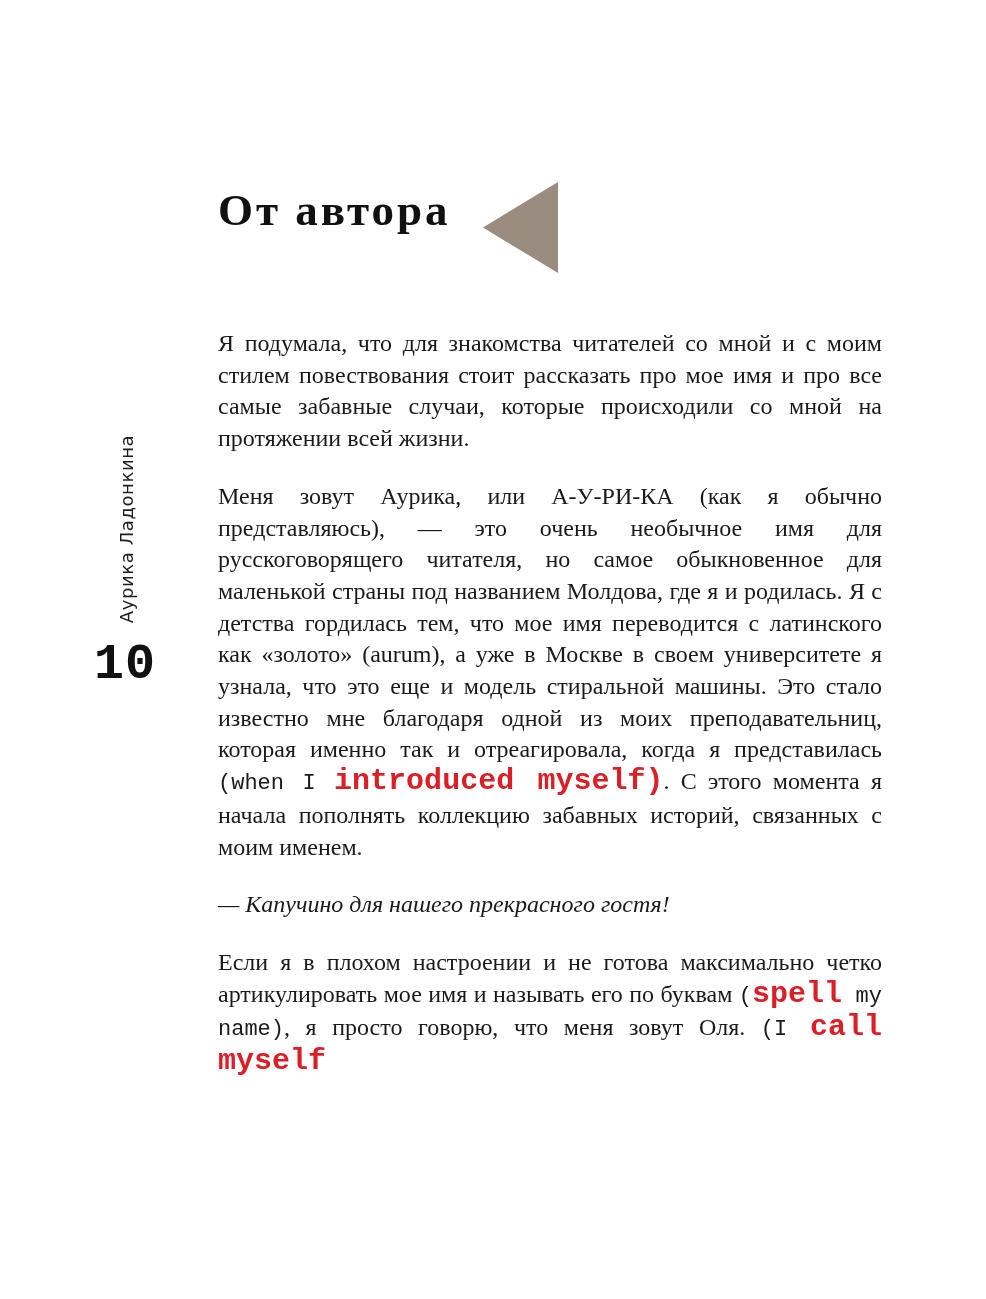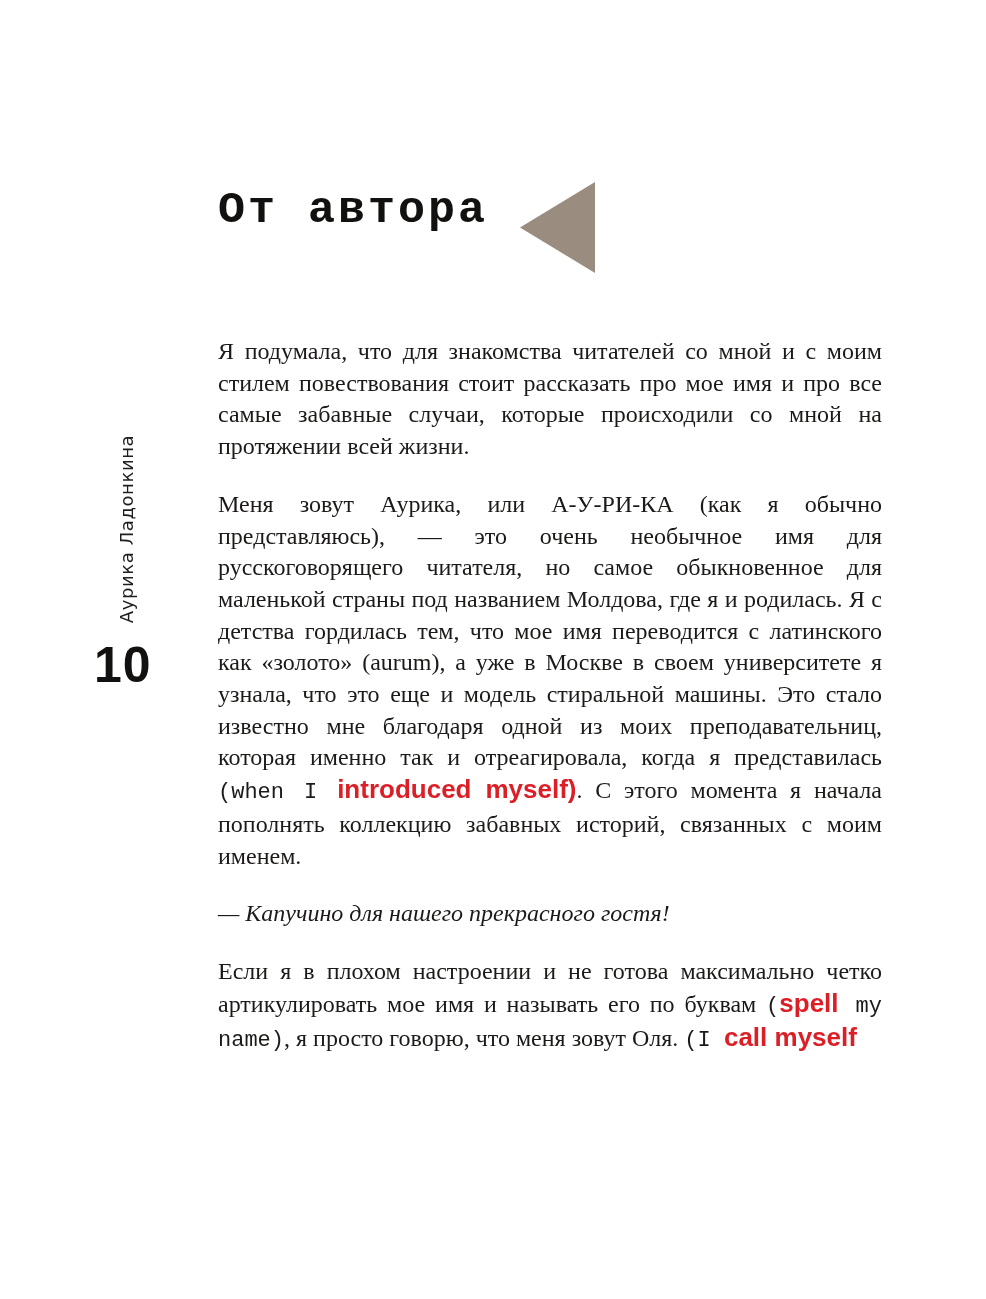--- a/index.html
+++ b/index.html
@@ -20,21 +20,21 @@
   .title-row {
     position: absolute;
     left: 218px;
     top: 182px;
     display: flex;
     align-items: flex-start;
   }
   .chapter-title {
     margin: 0;
     padding-top: 6px;
-    font-family: Liberation Mono, monospace;
+    font-family: Liberation Serif, serif;
     font-weight: 700;
     font-size: 45px;
     line-height: 1.0;
     letter-spacing: 3px;
     color: #121110;
     white-space: nowrap;
   }
   .triangle-wrap {
     margin-left: 32px;
     width: 75px;
@@ -52,32 +52,32 @@
     font-family: "DejaVu Sans", "Liberation Sans", sans-serif;
     font-weight: 400;
     font-size: 18px;
     letter-spacing: 0.6px;
     color: #201e1c;
   }
   .page-number {
     position: absolute;
     left: 94px;
     top: 640px;
-    font-family: Liberation Sans, sans-serif;
+    font-family: Liberation Mono, monospace;
     font-weight: 700;
     font-size: 50px;
     line-height: 1.0;
     letter-spacing: 1px;
     color: #121110;
   }
   
   .body-text {
     position: absolute;
     left: 218px;
-    top: 336px;
+    top: 328px;
     width: 664px;
   }
   .para {
     margin: 0 0 26px 0;
     font-size: 24px;
     line-height: 31.7px;
     text-align: justify;
     hyphens: auto;
     -webkit-hyphens: auto;
   }
@@ -86,22 +86,22 @@
     font-style: italic;
     hyphens: none;
   }
   .run-serif { font-family: "Liberation Serif", "DejaVu Serif", serif; }
   .run-italic { font-family: "Liberation Serif", "DejaVu Serif", serif; font-style: italic; }
   .run-sans {
     font-family: Liberation Mono, monospace;
     font-size: 22px;
   }
   .run-red {
-    font-family: Liberation Sans, sans-serif;
-    font-size: 26px;
+    font-family: Liberation Mono, monospace;
+    font-size: 30px;
     font-weight: 700;
     color: var(--accent-red, #dc1f26);
   }
 </style>
 </head>
 <body>
 
 <div class="page" style="color: rgb(27, 26, 24); background: rgb(255, 255, 255);">
 
   <div class="title-row">

